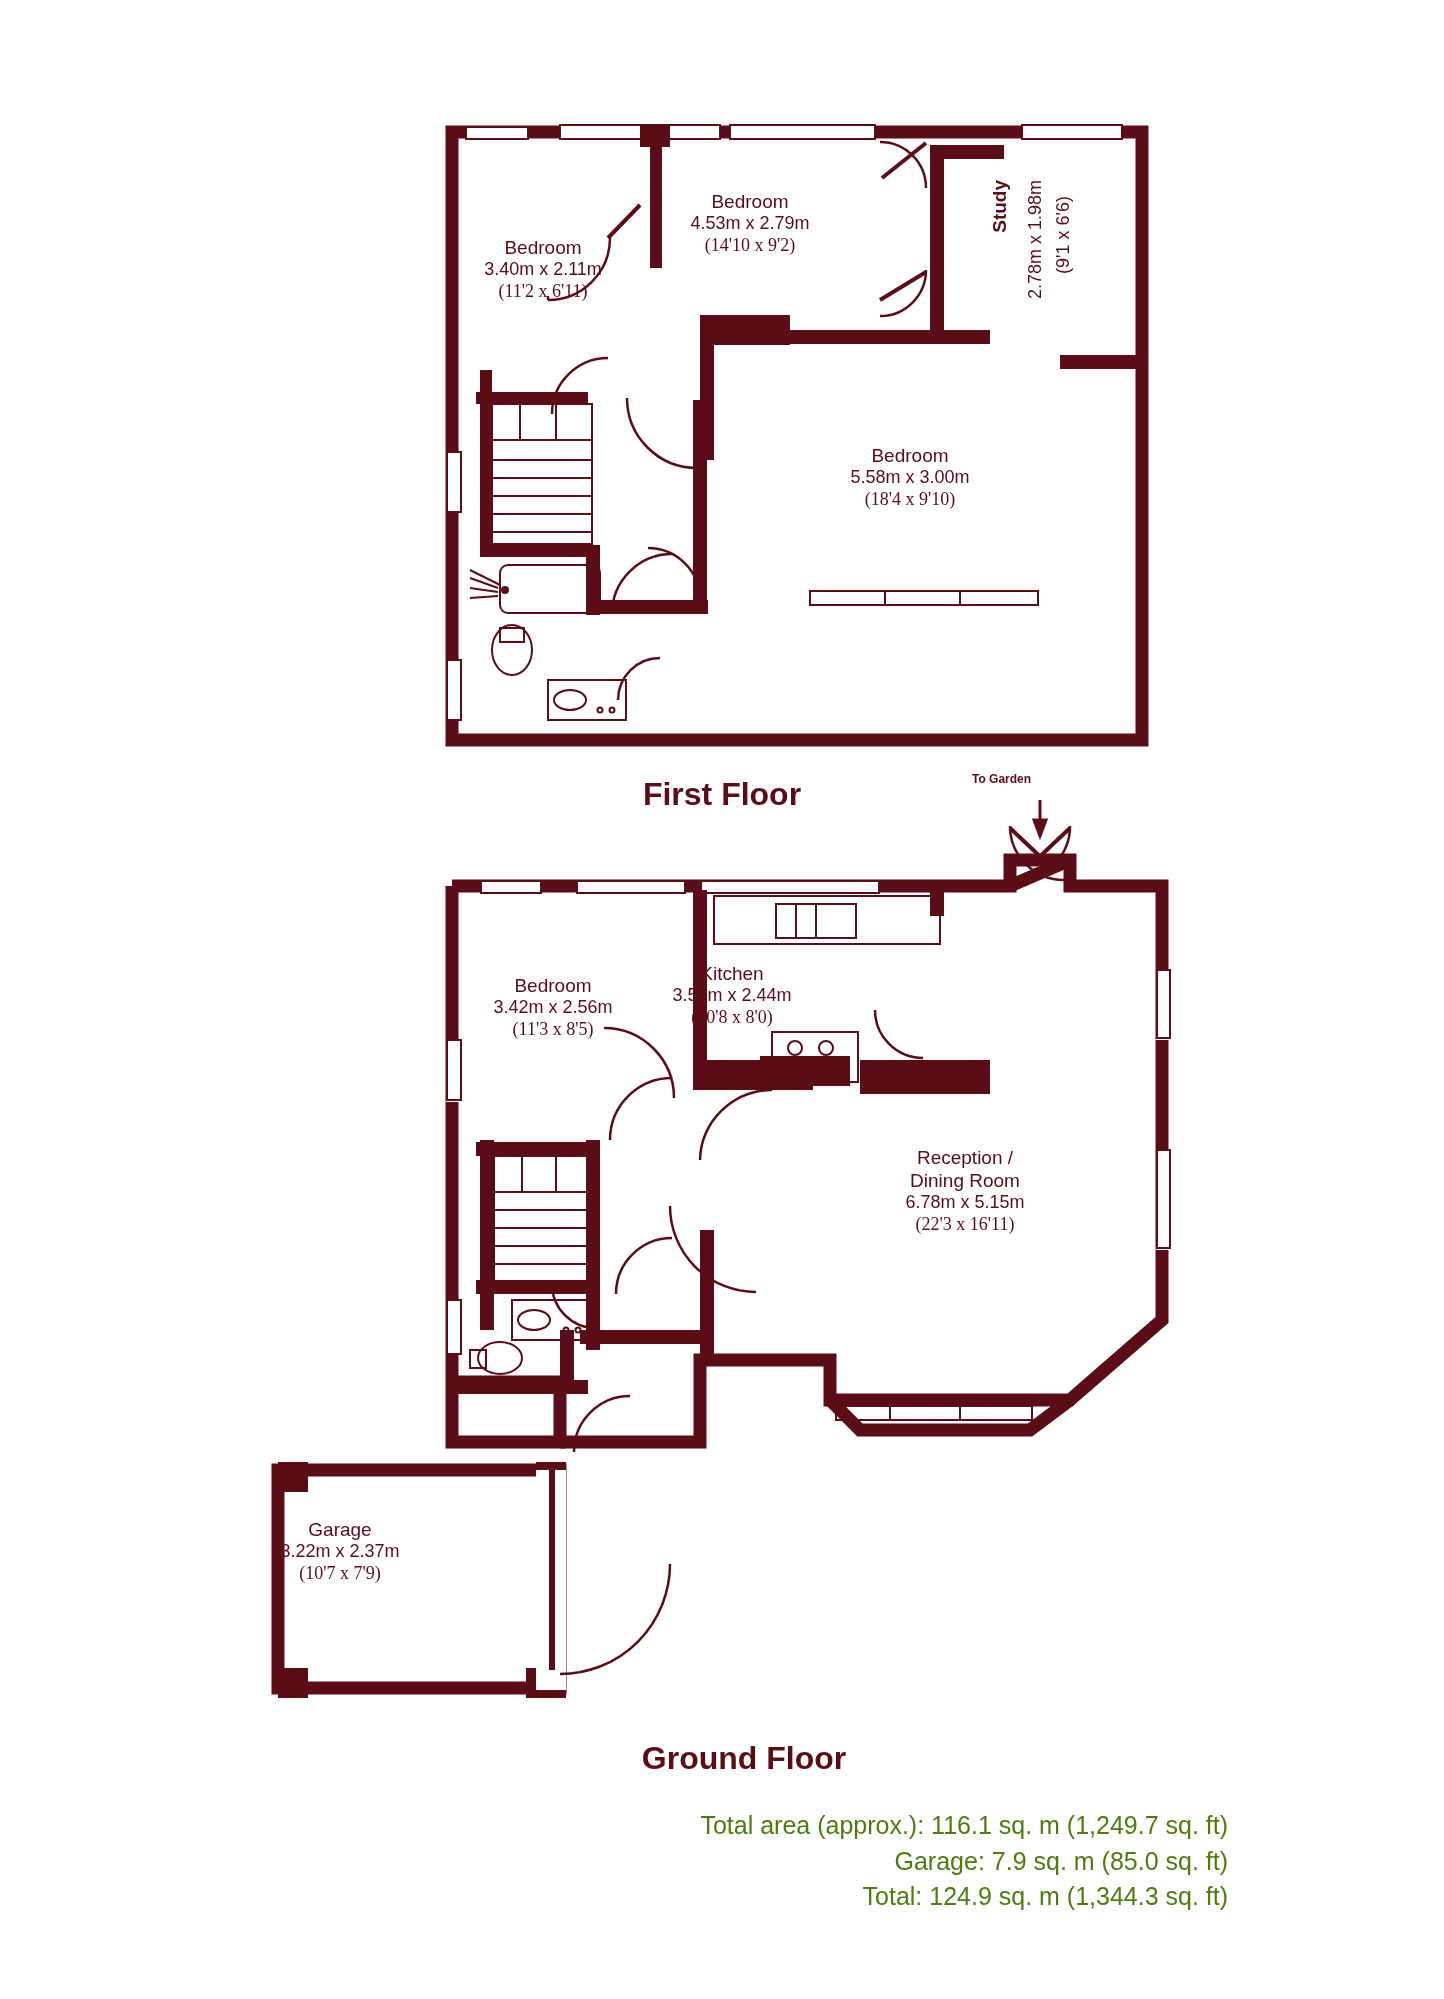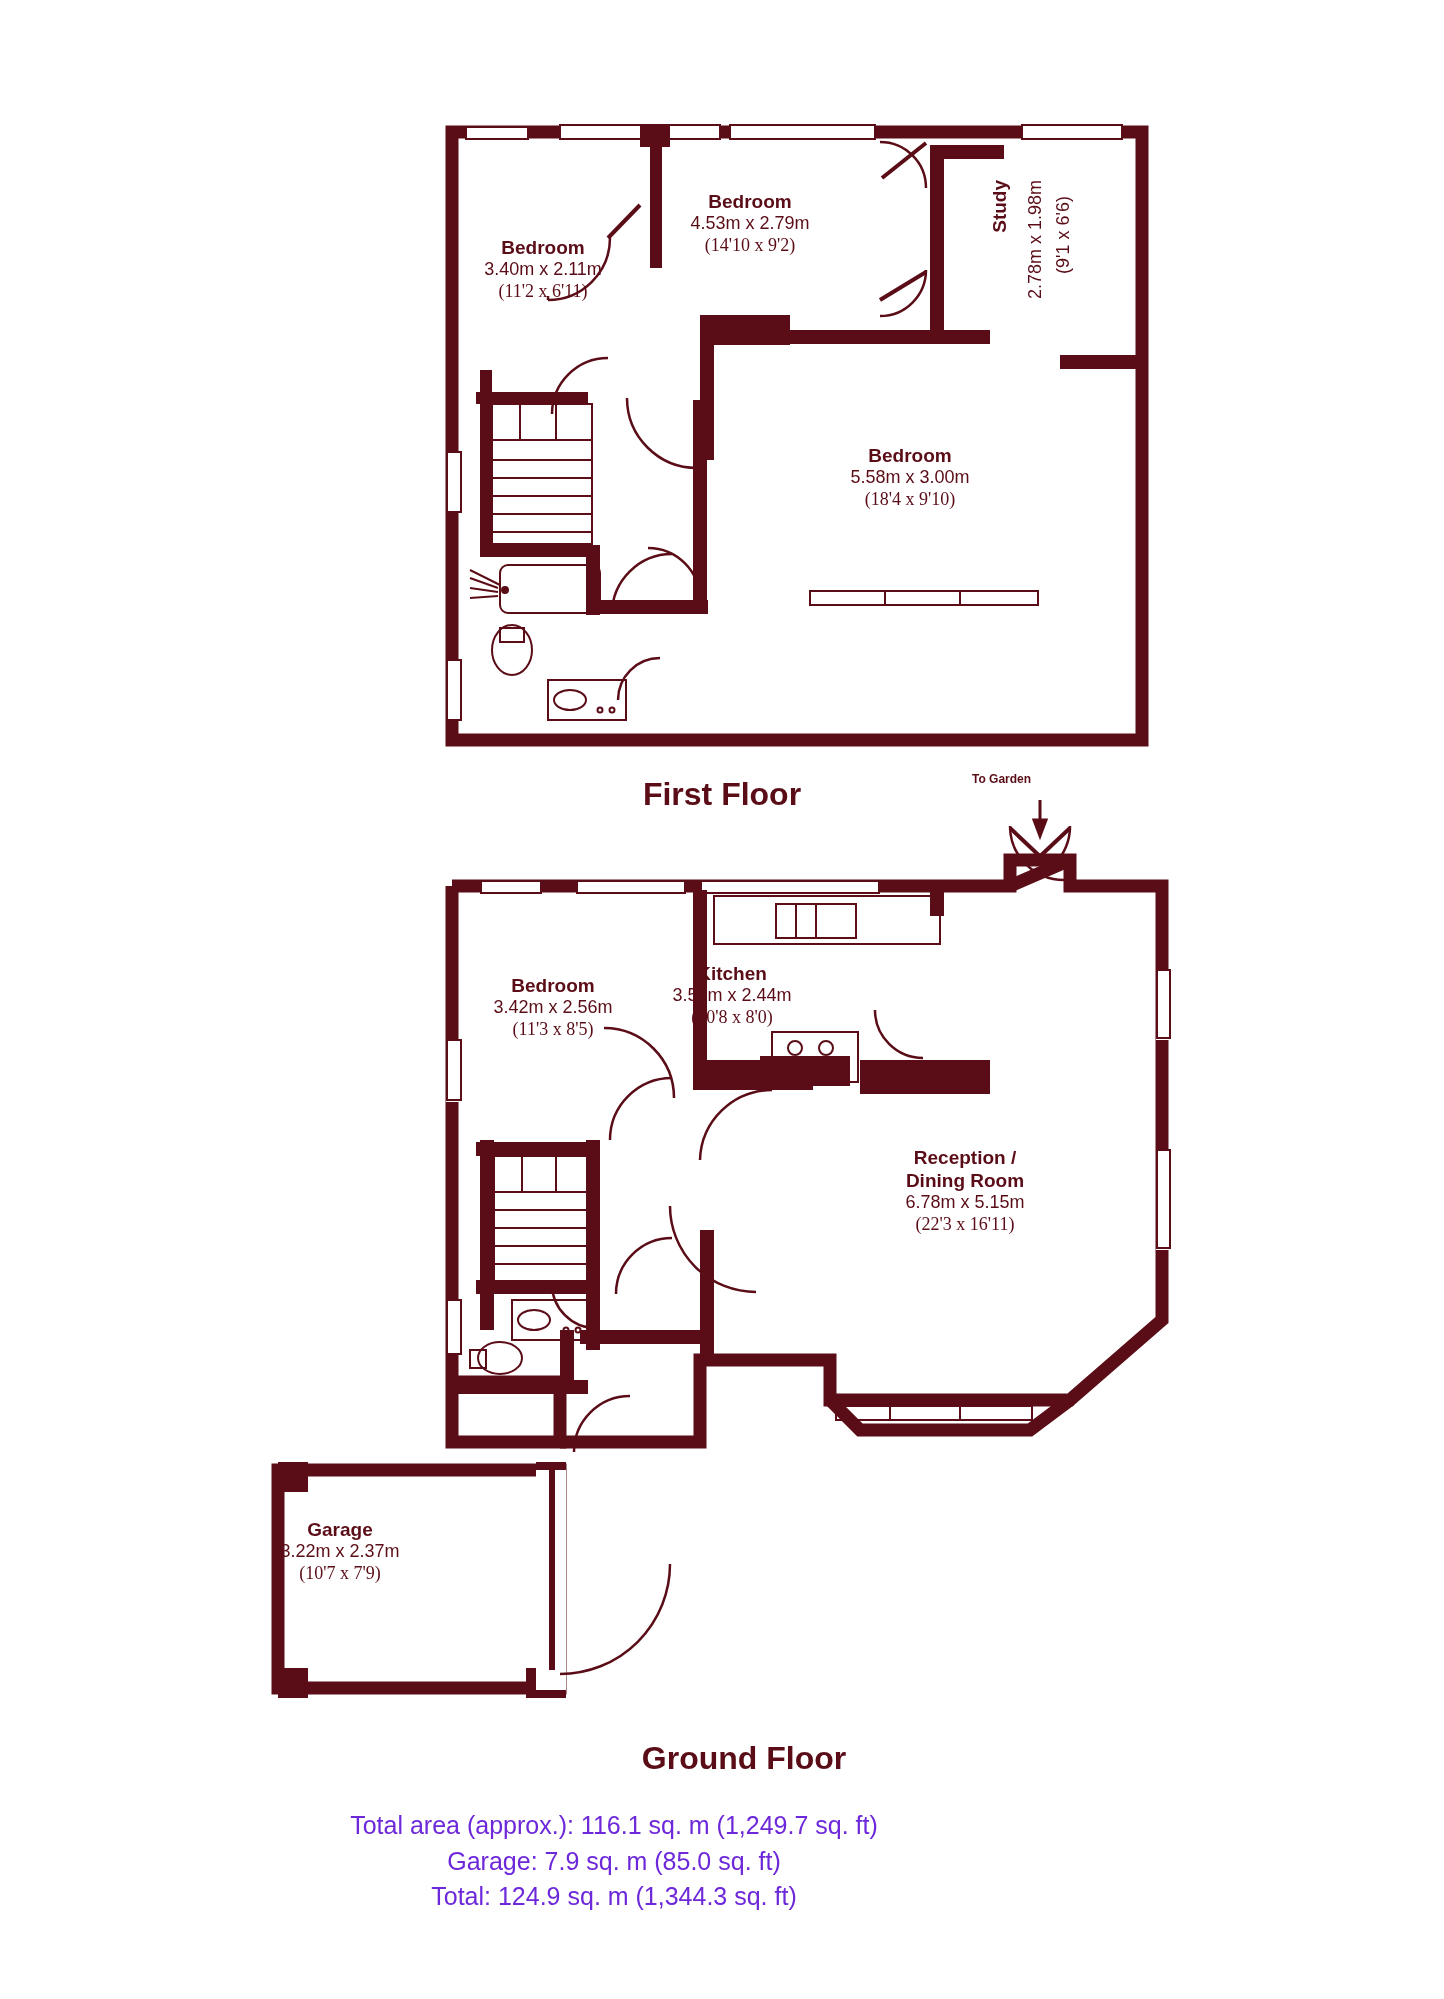--- a/index.html
+++ b/index.html
@@ -28,21 +28,21 @@
     height: 1999px;
   }
   .lbl {
     position: absolute;
     text-align: center;
     color: #5a0d17;
     line-height: 1.22;
     white-space: nowrap;
   }
   .lbl .name {
-    font-weight: bold;
+    font-weight: normal;
     font-size: 19px;
     display: block;
   }
   .lbl .dimm {
     font-size: 18px;
     display: block;
   }
   .lbl .dimf {
     font-size: 18px;
     display: block;
@@ -75,23 +75,23 @@
     font-weight: bold;
     font-size: 19px;
   }
   .vert-lbl .dimm, .vert-lbl .dimf {
     font-size: 18px;
   }
   .totals {
     position: absolute;
     left: 0;
     width: 1228px;
-    text-align: center;
+    text-align: right;
     font-size: 25px;
-    color: #6d28d9;
+    color: #4d7c0f;
     line-height: 1.42;
   }
   .totals div { white-space: nowrap; }
 </style>
 </head>
 <body>
 
 <div class="plan-root">
 
   <svg class="floorplan" viewBox="0 0 1444 1999">

